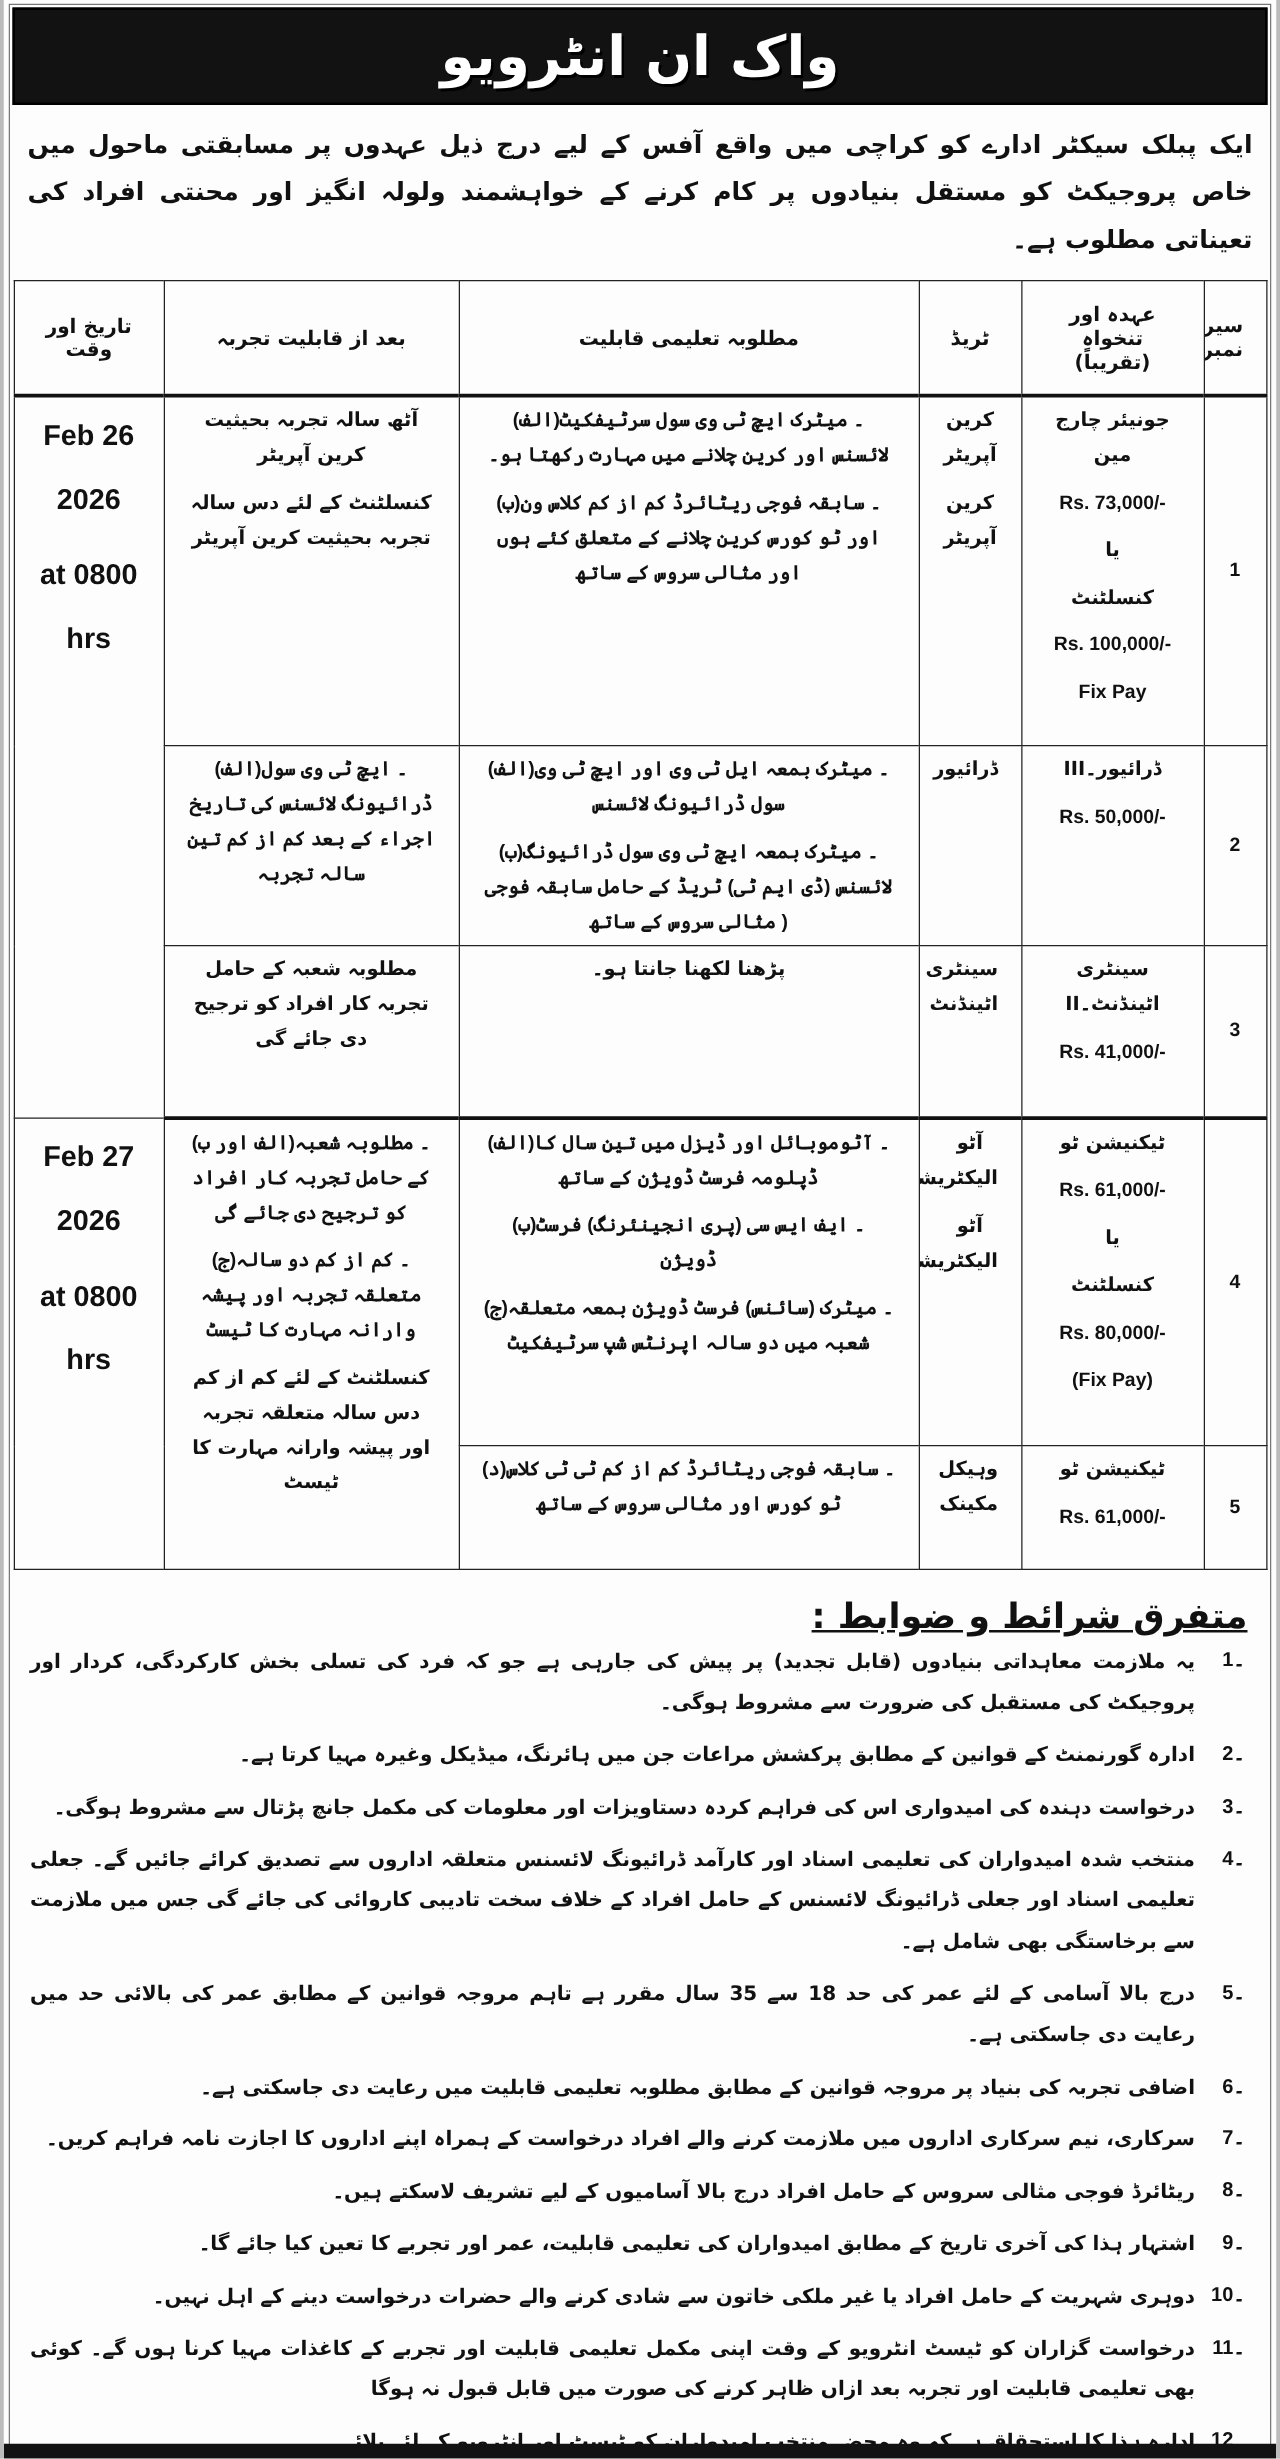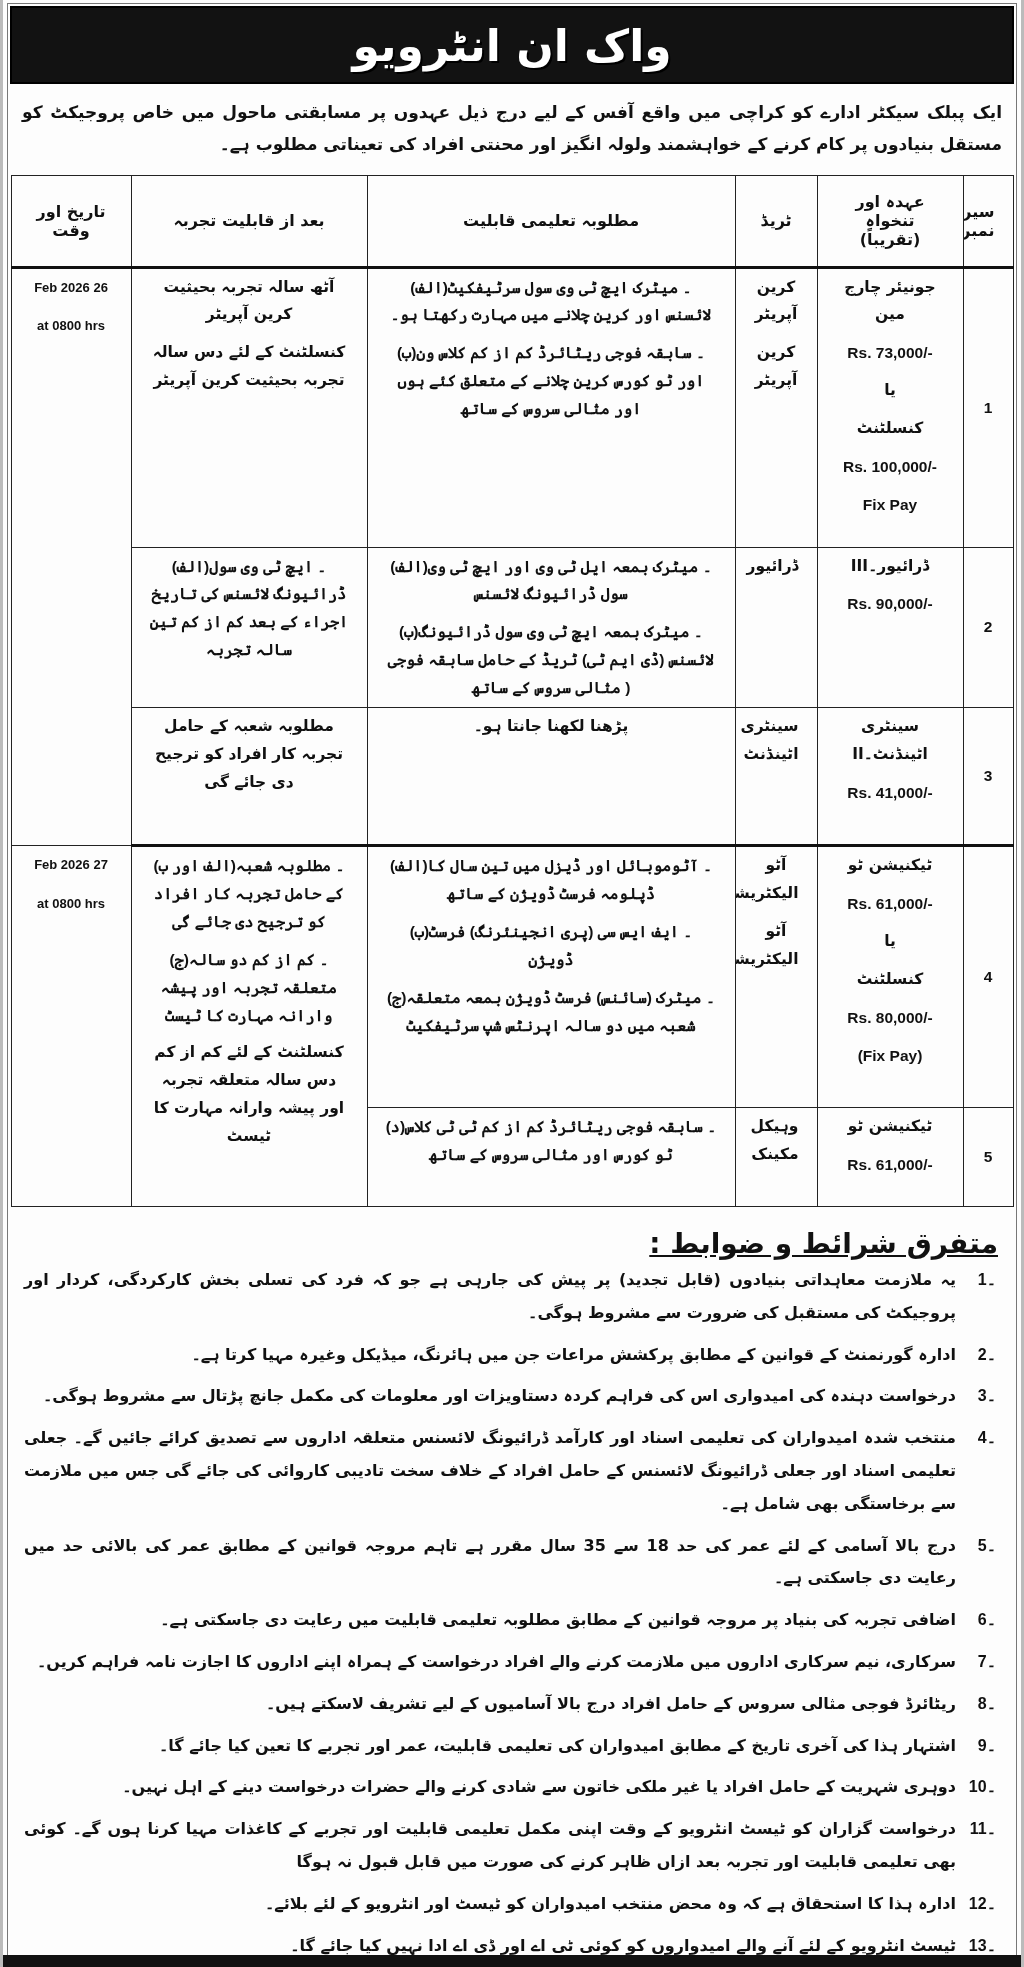--- a/index.html
+++ b/index.html
@@ -27,21 +27,21 @@
     height:74px;
     display:flex;align-items:center;justify-content:center;
   }
   .title-bar .title{
     color:#fff;font-size:44px;font-weight:bold;letter-spacing:1px;
     text-shadow:2px 2px 0 #000;
   }
   
   .intro{
     padding:12px 14px 6px 14px;
-    font-size:17px;font-weight:600;line-height:1.9;
+    font-size:20px;font-weight:600;line-height:1.9;
     text-align:justify;
   }
   
   table.jobs{
     border-collapse:collapse;
     width:1002px;margin:8px auto 0 auto;
     direction:rtl;
     table-layout:fixed;
   }
   table.jobs th,table.jobs td{
@@ -62,21 +62,21 @@
   col.c-pos{width:146px;}
   col.c-trade{width:82px;}
   col.c-qual{width:368px;}
   col.c-exp{width:236px;}
   col.c-date{width:120px;}
   td.serial{vertical-align:top;padding-top:14px;font-family:"Liberation Sans",sans-serif;font-weight:bold;font-size:17px;}
   td.qual,td.exp{text-align:right;margin-top:36px;}
   .cell-stack{display:flex;flex-direction:column;justify-content:flex-start;height:100%;gap:10px;}
   .cell-line{line-height:1.8;}
   .en{direction:ltr;font-family:"Liberation Sans",sans-serif;font-weight:bold;font-size:15.5px;}
-  td.datecell .cell-line{font-family:"Liberation Sans",sans-serif;font-weight:bold;font-size:13px;line-height:2.2;}
+  td.datecell .cell-line{font-family:"Liberation Sans",sans-serif;font-weight:bold;font-size:23px;line-height:2.2;}
   tr.row-h1 td{height:268px;}
   tr.row-h2 td{height:143px;}
   tr.row-h3 td{height:126px;}
   tr.row-h3 td{border-bottom:3px solid #111;}
   tr.row-h4 td{height:250px;}
   tr.row-h5 td{height:88px;}
   
   .terms{padding:16px 16px 0 16px;}
   .terms-heading{
     font-size:28px;font-weight:bold;
@@ -169,21 +169,21 @@
                 <div class="cell-line">26 Feb 2026</div>
                 <div class="cell-line en">at 0800 hrs</div>
               </div>
             </td>
           </tr>
           <tr class="row-h2">
             <td class="serial">2</td>
             <td class="pos">
               <div class="cell-stack">
                 <div class="cell-line">ڈرائیور۔III</div>
-                <div class="cell-line en">Rs. 90,000/-</div>
+                <div class="cell-line en">Rs. 50,000/-</div>
               </div>
             </td>
             <td class="trade">
               <div class="cell-stack">
                 <div class="cell-line">ڈرائیور</div>
               </div>
             </td>
             <td class="qual">
               <div class="cell-stack">
                 <div class="cell-line en">(الف)۔ میٹرک بمعہ ایل ٹی وی اور ایچ ٹی وی سول ڈرائیونگ لائسنس</div>

